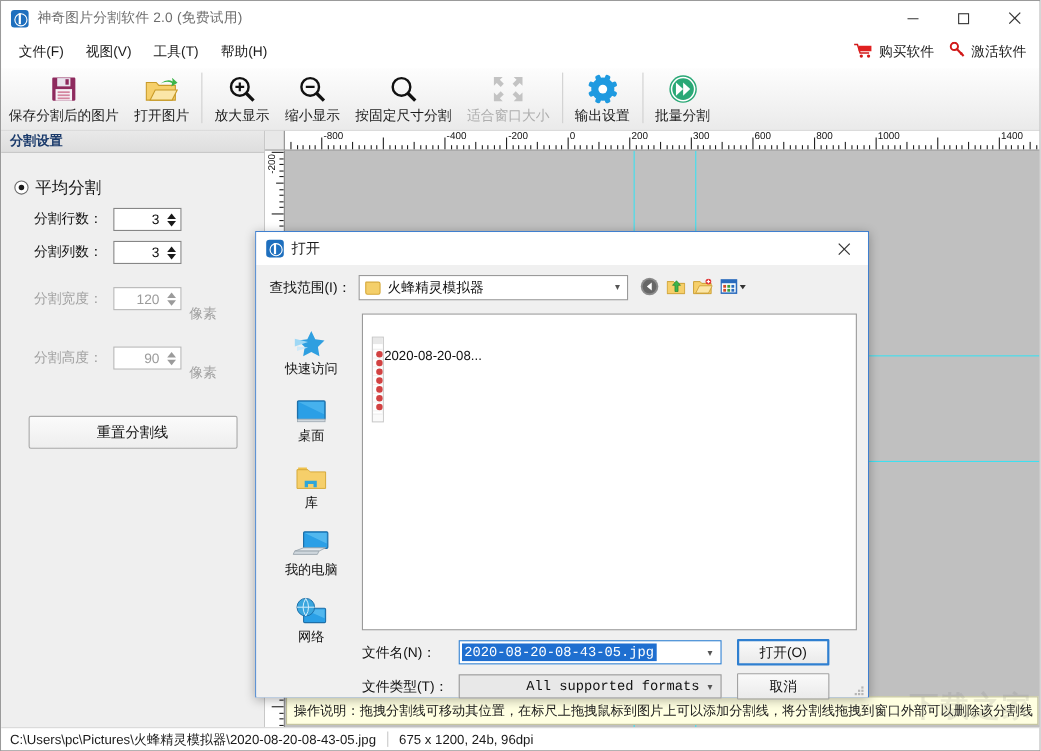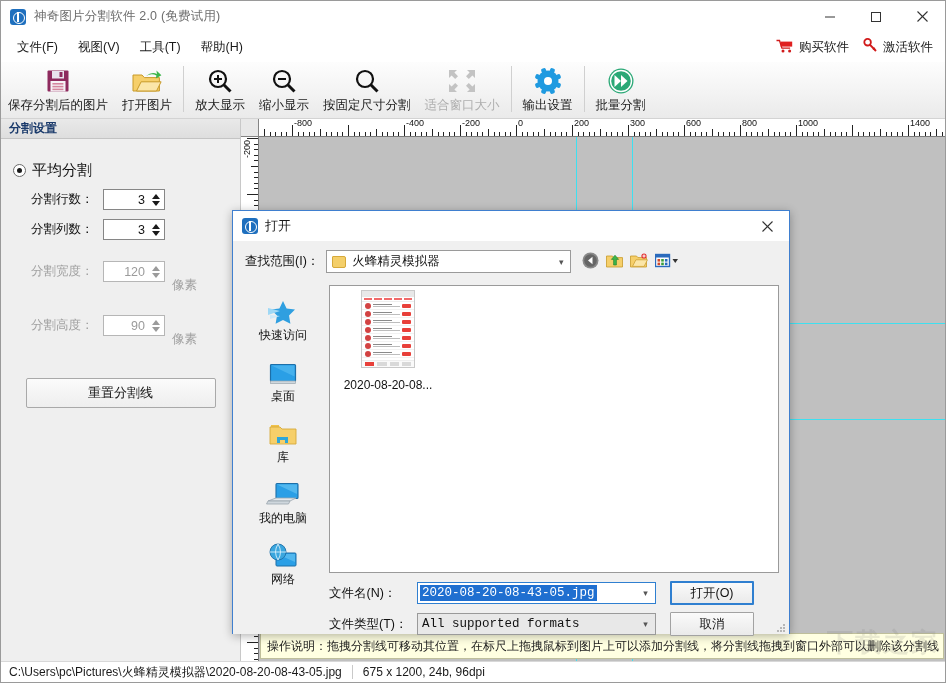--- a/index.html
+++ b/index.html
@@ -233,22 +233,22 @@
   }
   .place { width: 72px; display: flex; flex-direction: column; align-items: center; }
   .place-ic { height: 34px; display: flex; align-items: flex-end; justify-content: center; }
   .place-lbl { font-size: 12px; color: #111; margin-top: 2px; white-space: nowrap; }
 
   .filelist {
     position: absolute; left: 96px; top: 44px; width: 450px; height: 288px;
     background: #ffffff; border: 1px solid #9a9a9a;
   }
   .file-item {
-    position: absolute; left: 8px; top: 4px; width: 100px;
-    display: flex; flex-direction: column; align-items: center;
+    position: absolute; left: 8px; top: 20px; width: 100px;
+    display: flex; align-items: flex-start;
   }
   .thumb {
     width: 54px; height: 78px; background: #ffffff; border: 1px solid #c9c9c9;
     position: relative; overflow: hidden;
   }
   .thumb-hdr { height: 6px; background: #e8e8e8; }
   .thumb-nav { height: 5px; background: #ffffff; border-bottom: 1px solid #eee; display: flex; gap: 2px; padding: 1px 2px; }
   .thumb-nav i { flex: 1; background: #f06a6a; height: 2px; }
   .thumb-row { height: 8px; display: flex; align-items: center; gap: 2px; padding: 1px 3px; border-bottom: 1px solid #f2f2f2; }
   .thumb-av { width: 6px; height: 6px; border-radius: 50%; background: #d24242; flex: none; }
@@ -269,20 +269,21 @@
   }
   .bf-combo {
     width: 239px; height: 22px; border: 1px solid #9a9a9a; background: #ffffff;
     display: flex; align-items: center;
   }
   .bf-combo.focused { border: 1px solid #2f7fd0; }
   .bf-combo.gray { background: #e8e8e8; }
   .bf-val {
     flex: 1; font-size: 12.5px; color: #111; padding-left: 4px; white-space: nowrap; overflow: hidden;
     font-family: "Liberation Mono", monospace;
+    text-align: right;
   }
   .bf-val.selected { background: #1f6fd0; color: #ffffff; display: inline-block; flex: none; margin-left: 2px; padding: 1px 2px; }
   .bf-arrow { width: 19px; display: flex; align-items: center; justify-content: center; color: #555; font-size: 9px; }
   .bf-btn {
     width: 84px; height: 24px; margin-left: 14px;
     background: linear-gradient(to bottom,#fafafa,#eaeaea);
     border: 1px solid #a2a2a2; border-radius: 1px;
     display: flex; align-items: center; justify-content: center;
     font-size: 12.5px; color: #111;
   }

